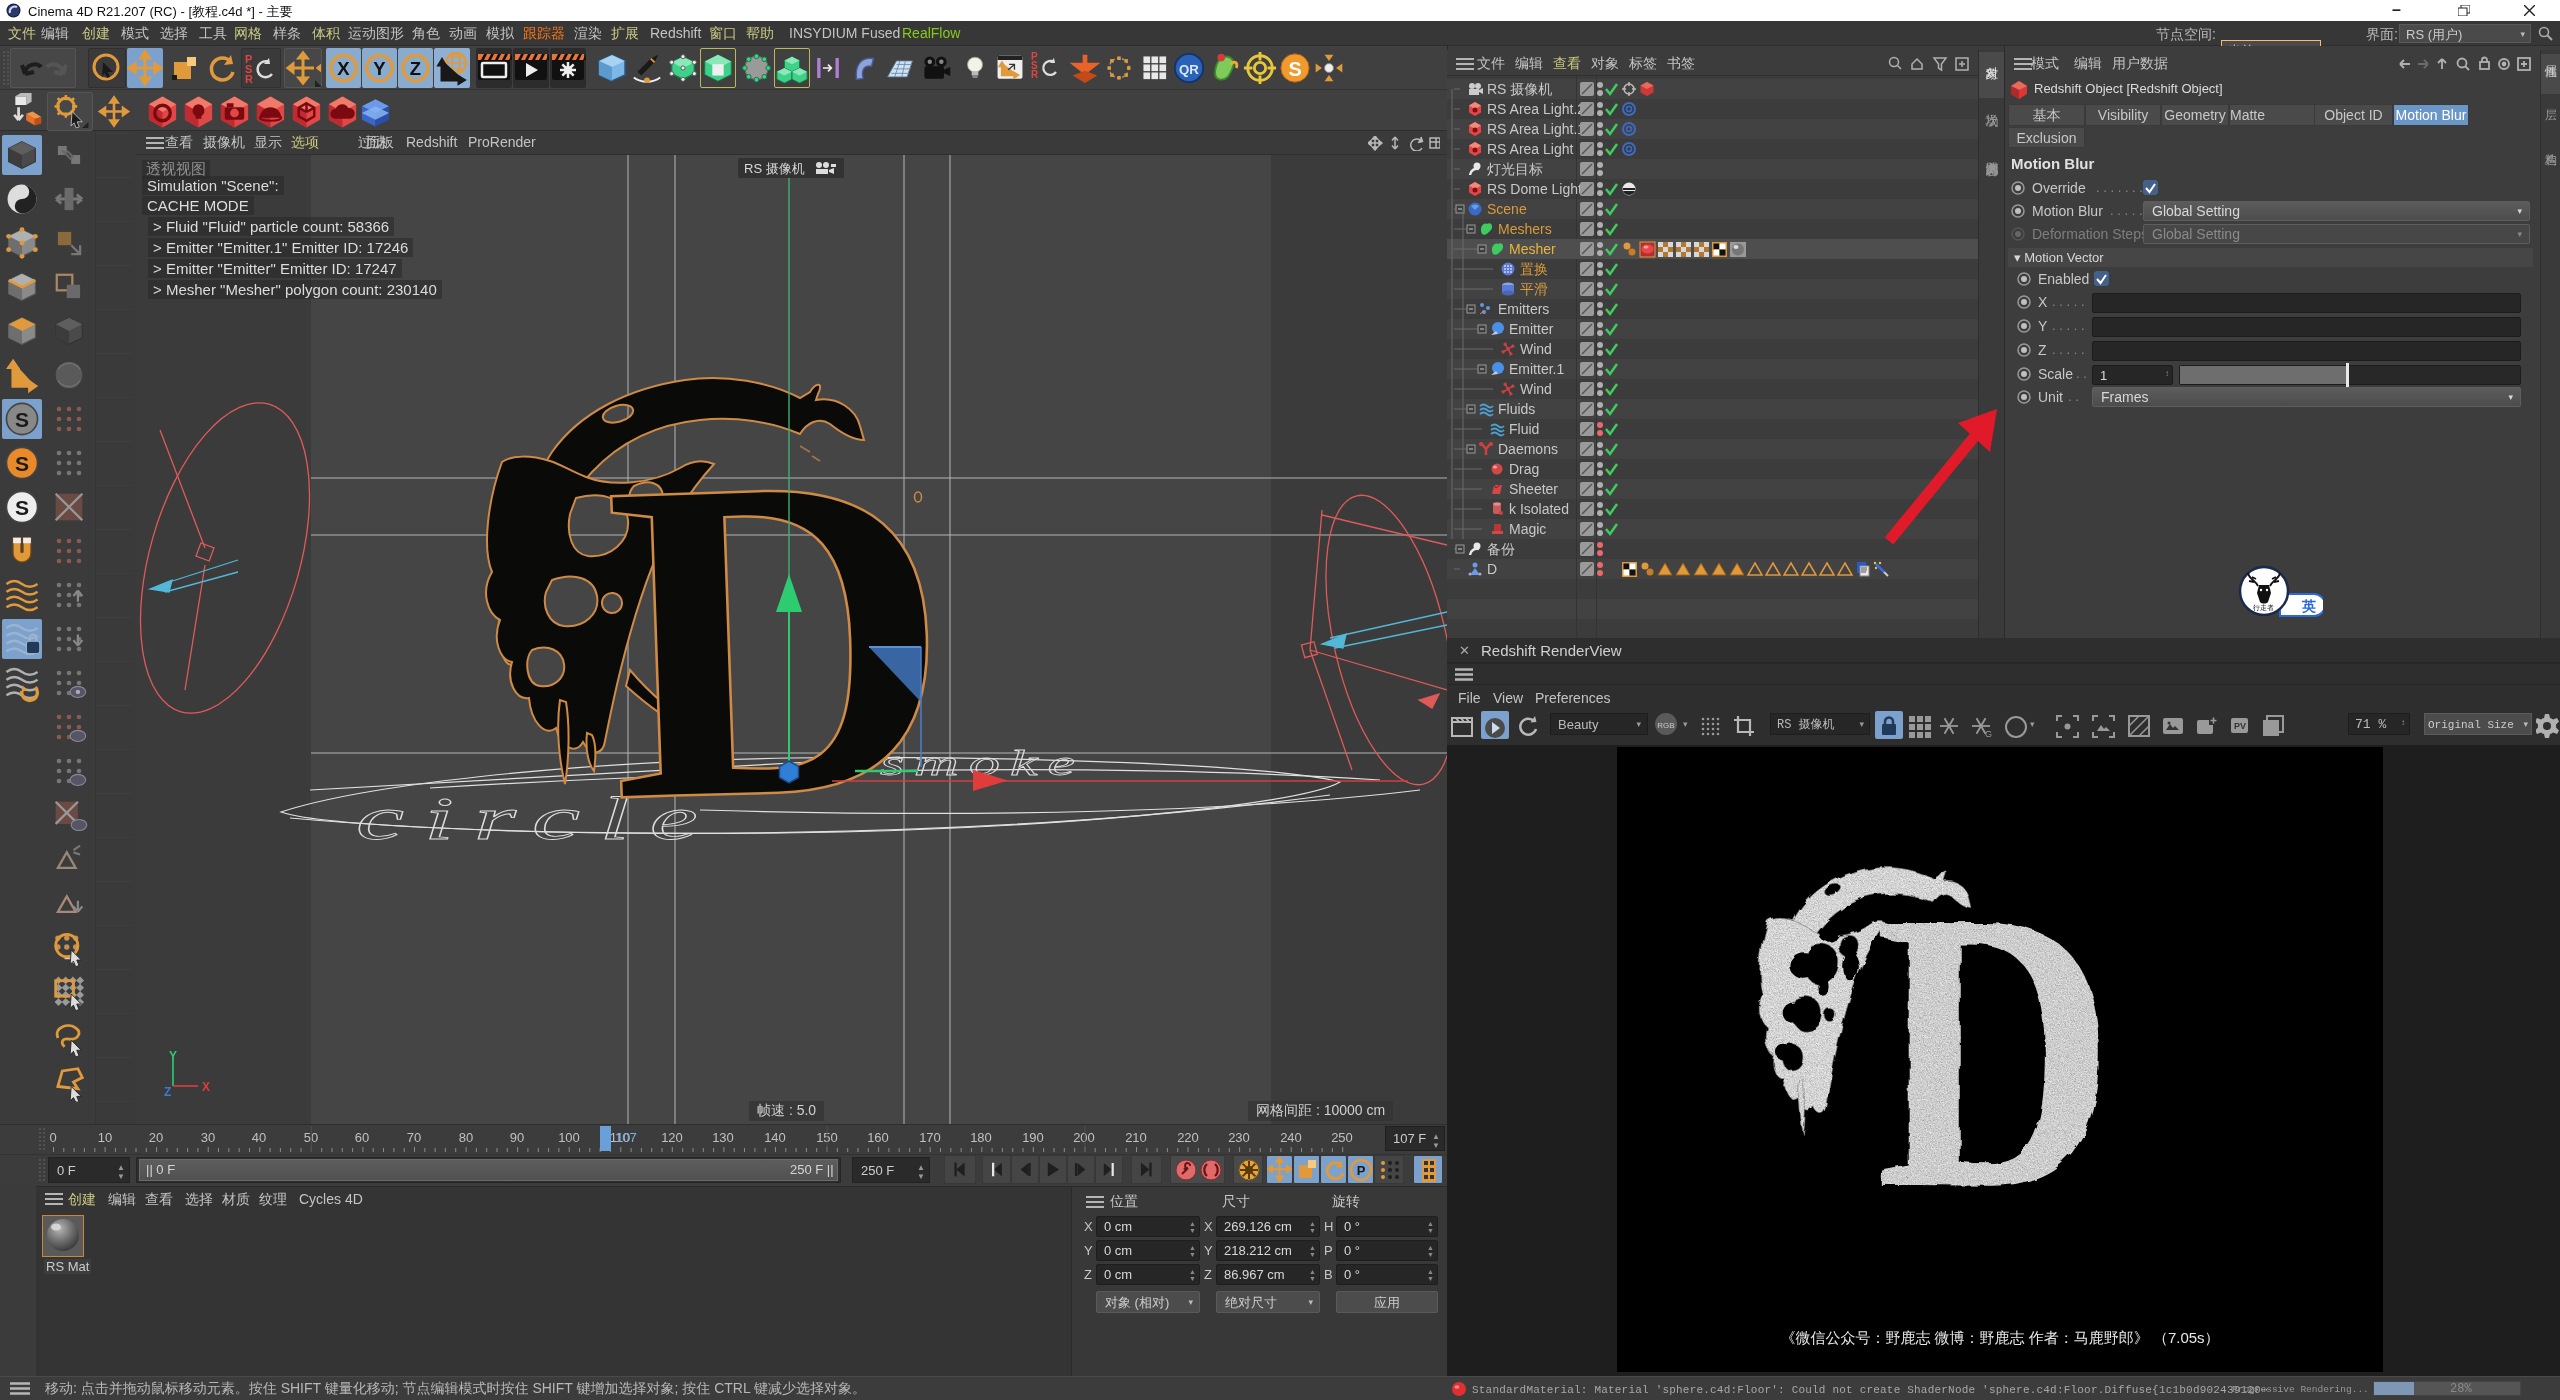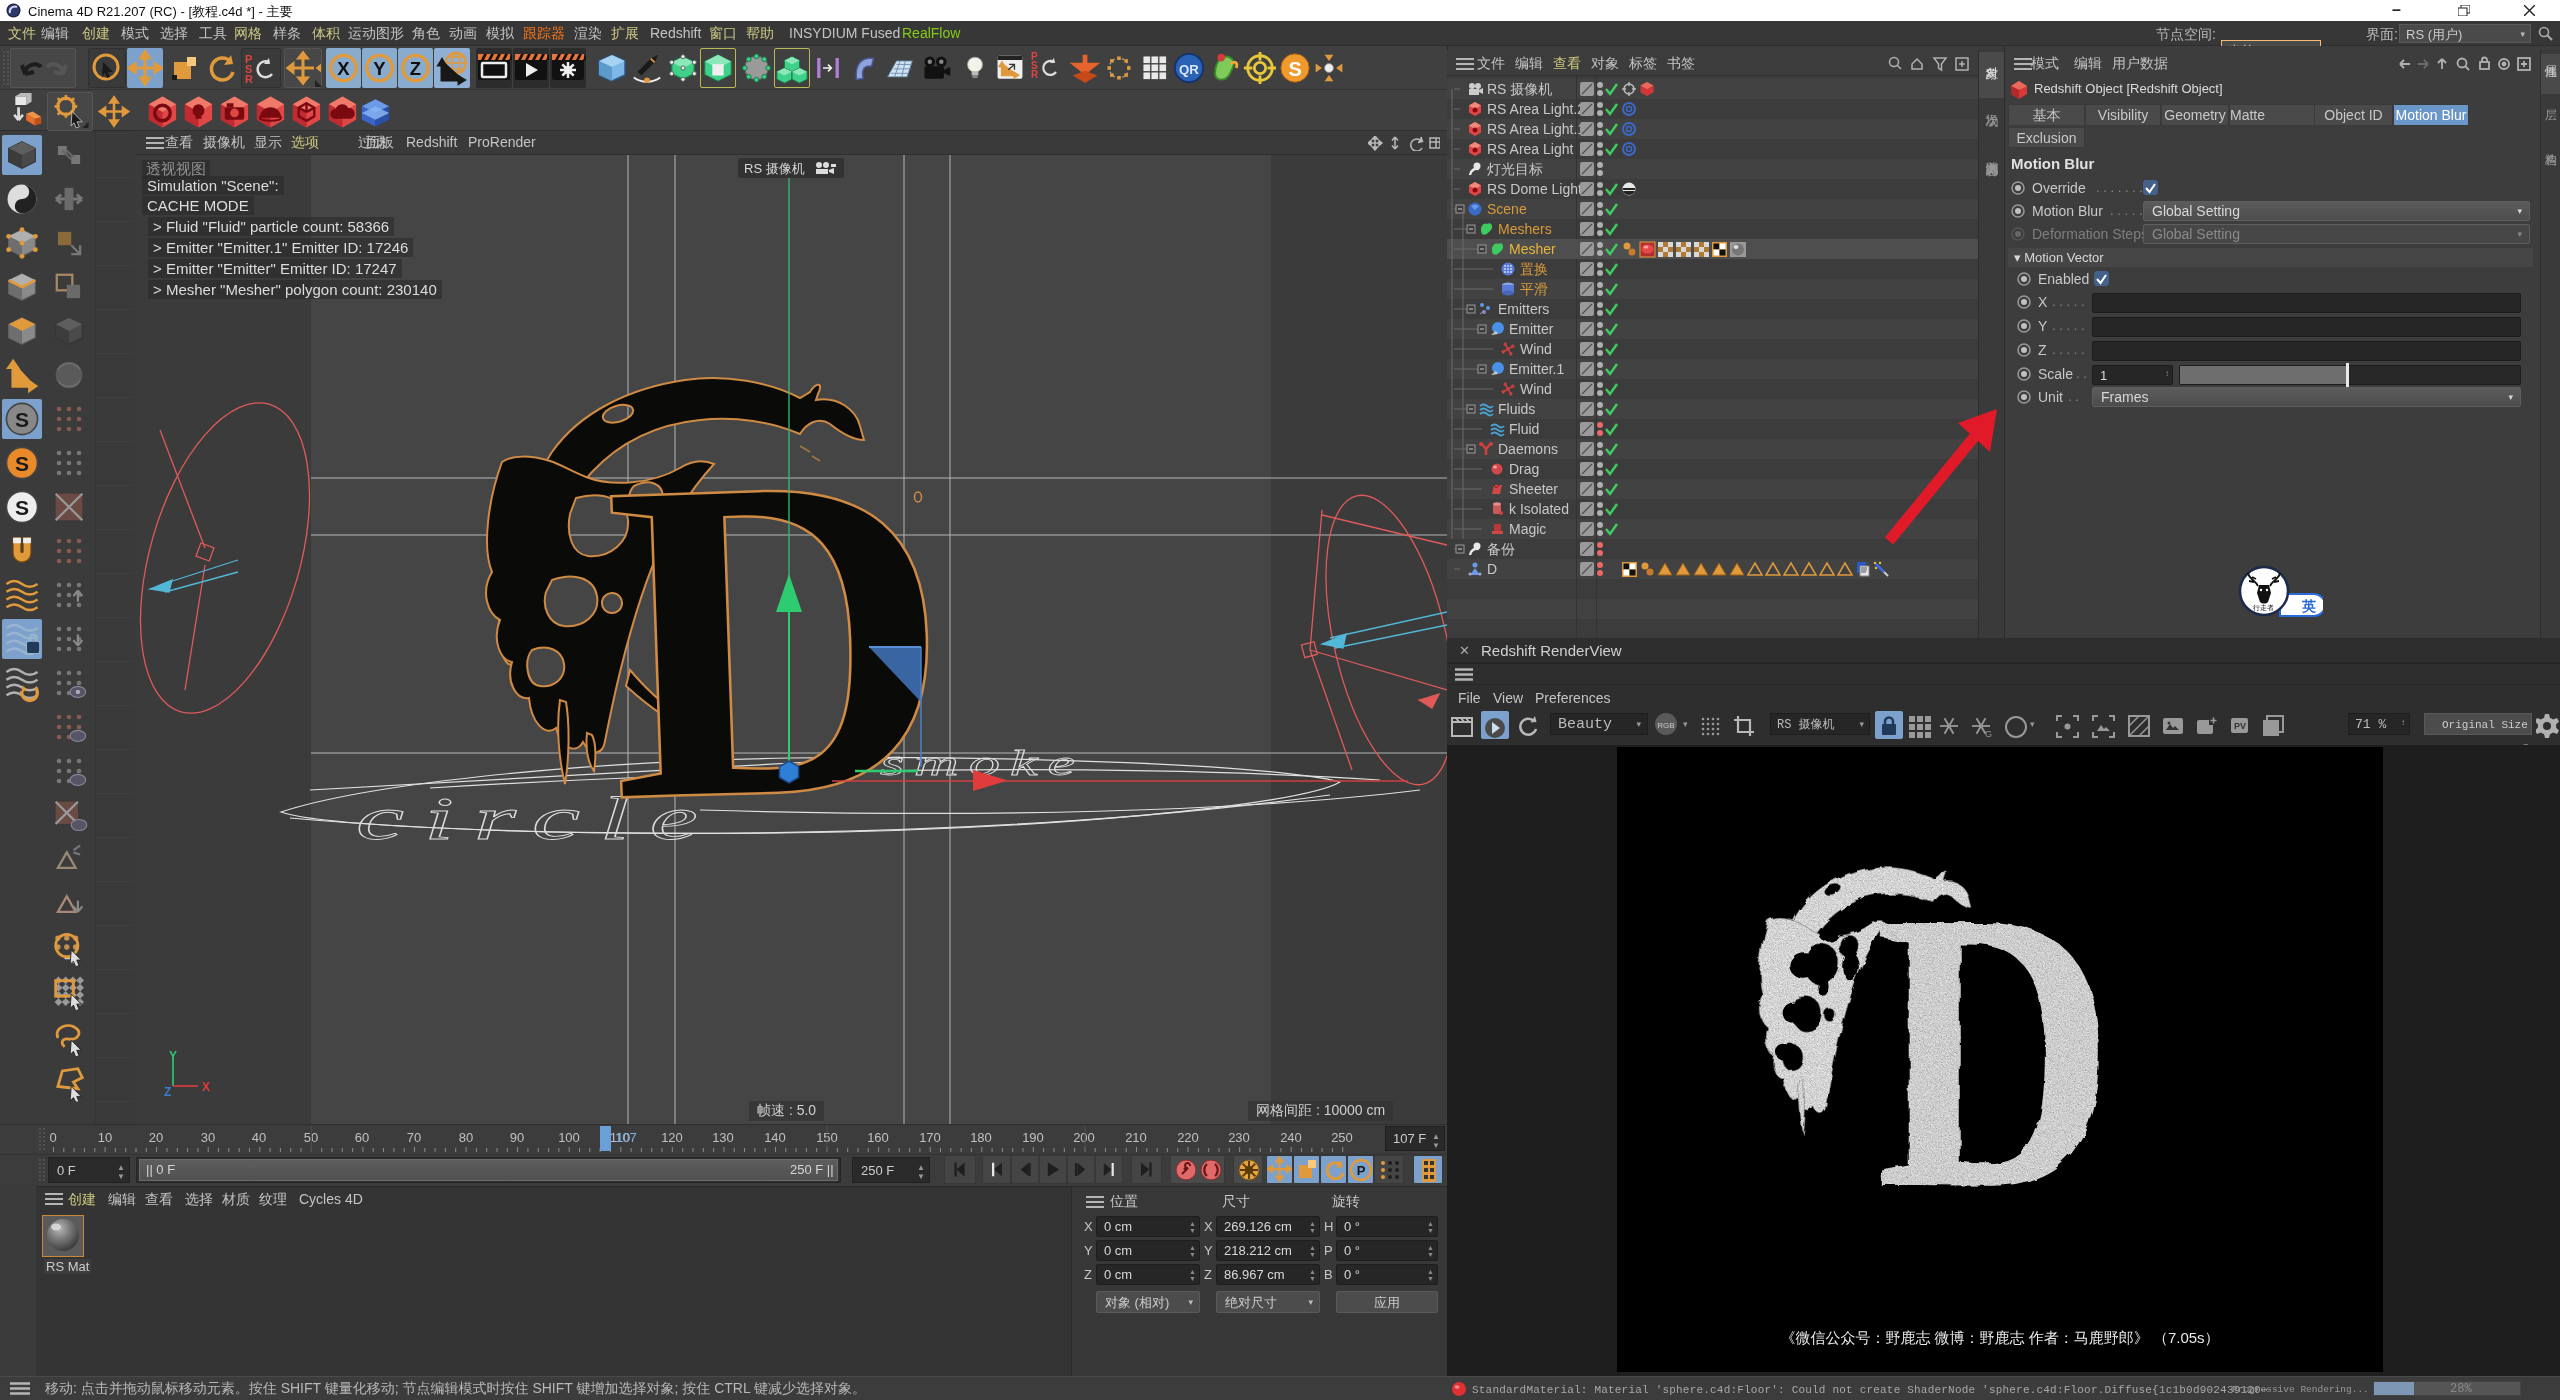--- a/index.html
+++ b/index.html
@@ -1884,21 +1884,21 @@
   </svg>
 <div class="a" style="left:1481px;top:711px;width:28px;height:28px;background:#7ba1cc;border-radius:2px"></div>
 <svg class="a" style="left:1484px;top:717px" width="22" height="22">
     <circle cx="11" cy="11" r="10" fill="#4a4a4a"></circle>
     <path d="M8 5 l8 6 -8 6Z" fill="#cde"></path>
   </svg>
 <svg class="a" style="left:1516px;top:714px" width="26" height="26">
     <path d="M18 7 A8 8 0 1 0 20 15" stroke="#b8b8b8" stroke-width="2.5" fill="none"></path>
     <path d="M19 2 l1.5 6 -6 0.5Z" fill="#b8b8b8"></path>
   </svg>
-<div class="a" style="left:1550px;top:713px;width:98px;height:22px;background:#262626;border:1px solid #1e1e1e"><span style="color:#bbb;font-size:15px;font-family:Liberation Mono, monospace;padding-left:7px;line-height:21px;display:inline-block">Beauty</span><span style="color:#999;font-size:9px;float:right;margin:5px 6px 0 0">▾</span></div>
+<div class="a" style="left:1550px;top:713px;width:98px;height:22px;background:#262626;border:1px solid #1e1e1e"><span style="color:#bbb;font-size:13px;font-family:Liberation Sans, sans-serif;padding-left:7px;line-height:21px;display:inline-block">Beauty</span><span style="color:#999;font-size:9px;float:right;margin:5px 6px 0 0">▾</span></div>
 <svg class="a" style="left:1654px;top:712px" width="26" height="26">
     <circle cx="12" cy="12" r="11" fill="#5a5a5a"></circle>
     <text x="12" y="16" font-size="8" fill="#ccc" text-anchor="middle">RGB</text>
   </svg>
 <div class="a tx" style="left:1683px;top:719px;font-size:9px;color:#999;">▾</div>
 <svg class="a" style="left:1700px;top:716px" width="22" height="22">
     <circle cx="3" cy="3" r="1.3" fill="#999"></circle>
     <circle cx="8" cy="3" r="1.3" fill="#999"></circle>
     <circle cx="13" cy="3" r="1.3" fill="#999"></circle>
     <circle cx="18" cy="3" r="1.3" fill="#999"></circle>
@@ -1984,21 +1984,21 @@
   </svg>
 <svg class="a" style="left:2230px;top:715px" width="24" height="24">
     <rect x="1" y="3" width="17" height="15" rx="2" fill="#999"></rect>
     <text x="4" y="14" font-size="9" font-weight="bold" fill="#333">PV</text>
   </svg>
 <svg class="a" style="left:2262px;top:715px" width="24" height="24">
     <path d="M5 5 V1 h16 v16 h-4" fill="none" stroke="#999" stroke-width="2"></path>
     <rect x="1" y="5" width="16" height="16" fill="#999"></rect>
   </svg>
 <div class="a" style="left:2348px;top:713px;width:62px;height:22px;background:#262626;border:1px solid #1e1e1e"><span style="color:#bbb;font-size:13px;font-family:Liberation Mono,monospace;padding-left:6px;line-height:21px;display:inline-block">71 %</span><span style="color:#999;font-size:8px;float:right;margin:4px 4px 0 0">↕</span></div>
-<div class="a" style="left:2424px;top:713px;width:108px;height:22px;background:#4c4c4c;border:1px solid #5a5a5a"><span style="color:#ccc;font-size:11px;font-family:Liberation Mono,monospace;padding-left:17px;line-height:21px;display:inline-block;white-space:nowrap">Original Size</span><span style="color:#bbb;font-size:9px;float:right;margin:5px 3px 0 0">▾</span></div>
+<div class="a" style="left:2424px;top:713px;width:108px;height:22px;background:#4c4c4c;border:1px solid #5a5a5a"><span style="color:#ccc;font-size:11px;font-family:Liberation Mono,monospace;padding-left:3px;line-height:21px;display:inline-block;white-space:nowrap">Original Size</span><span style="color:#bbb;font-size:9px;float:right;margin:5px 3px 0 0">▾</span></div>
 <svg class="a" style="left:2536px;top:713px" width="24" height="26">
     <path d="M13 1 l1 4 a8 8 0 0 1 3 1.5 l4 -1.5 2 3.5 -3 3 a8 8 0 0 1 0 3 l3 3 -2 3.5 -4 -1.5 a8 8 0 0 1 -3 1.5 l-1 4 h-4 l-1 -4 a8 8 0 0 1 -3 -1.5 l-4 1.5 -2 -3.5 3 -3 a8 8 0 0 1 0 -3 l-3 -3 2 -3.5 4 1.5 a8 8 0 0 1 3 -1.5 l1 -4Z" fill="#b0b0b0"></path>
     <circle cx="11" cy="13" r="4" fill="#2e2e2e"></circle>
   </svg>
 <div class="a" style="left:1447px;top:745px;width:1113px;height:631px;background:#1e1e1e"></div>
 <div class="a" style="left:1617px;top:747px;width:766px;height:625px;background:#000"></div>
 <svg class="a" style="left:1617px;top:747px" width="766" height="625" viewBox="0 0 766 625">
 <defs>
       <filter id="rough" x="-15%" y="-15%" width="130%" height="130%">
         <feTurbulence type="fractalNoise" baseFrequency="0.045" numOctaves="3" seed="7" result="n"></feTurbulence>

